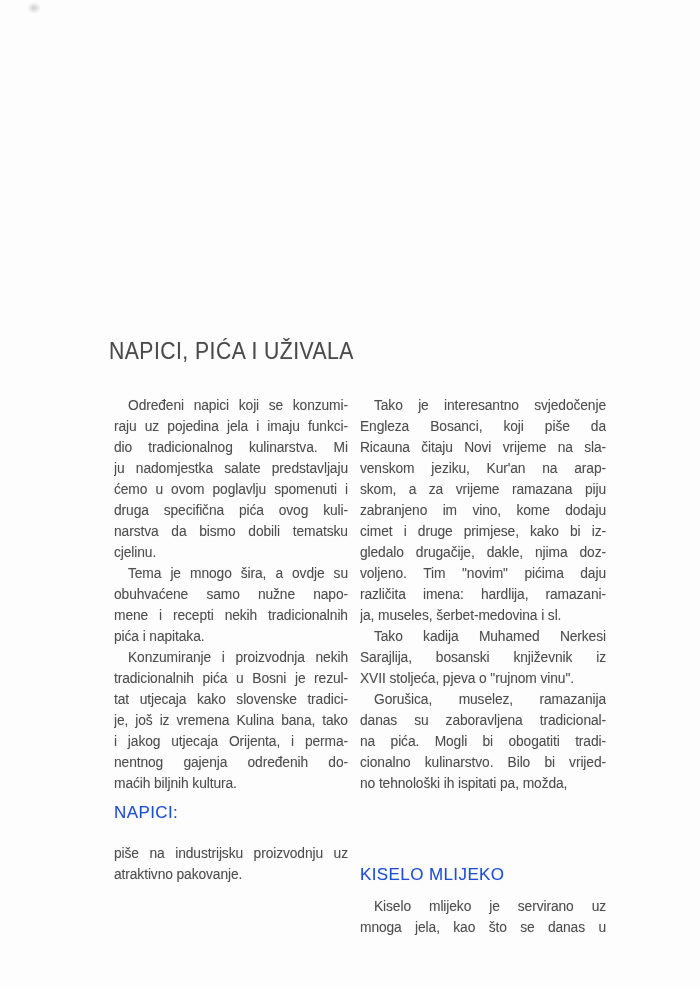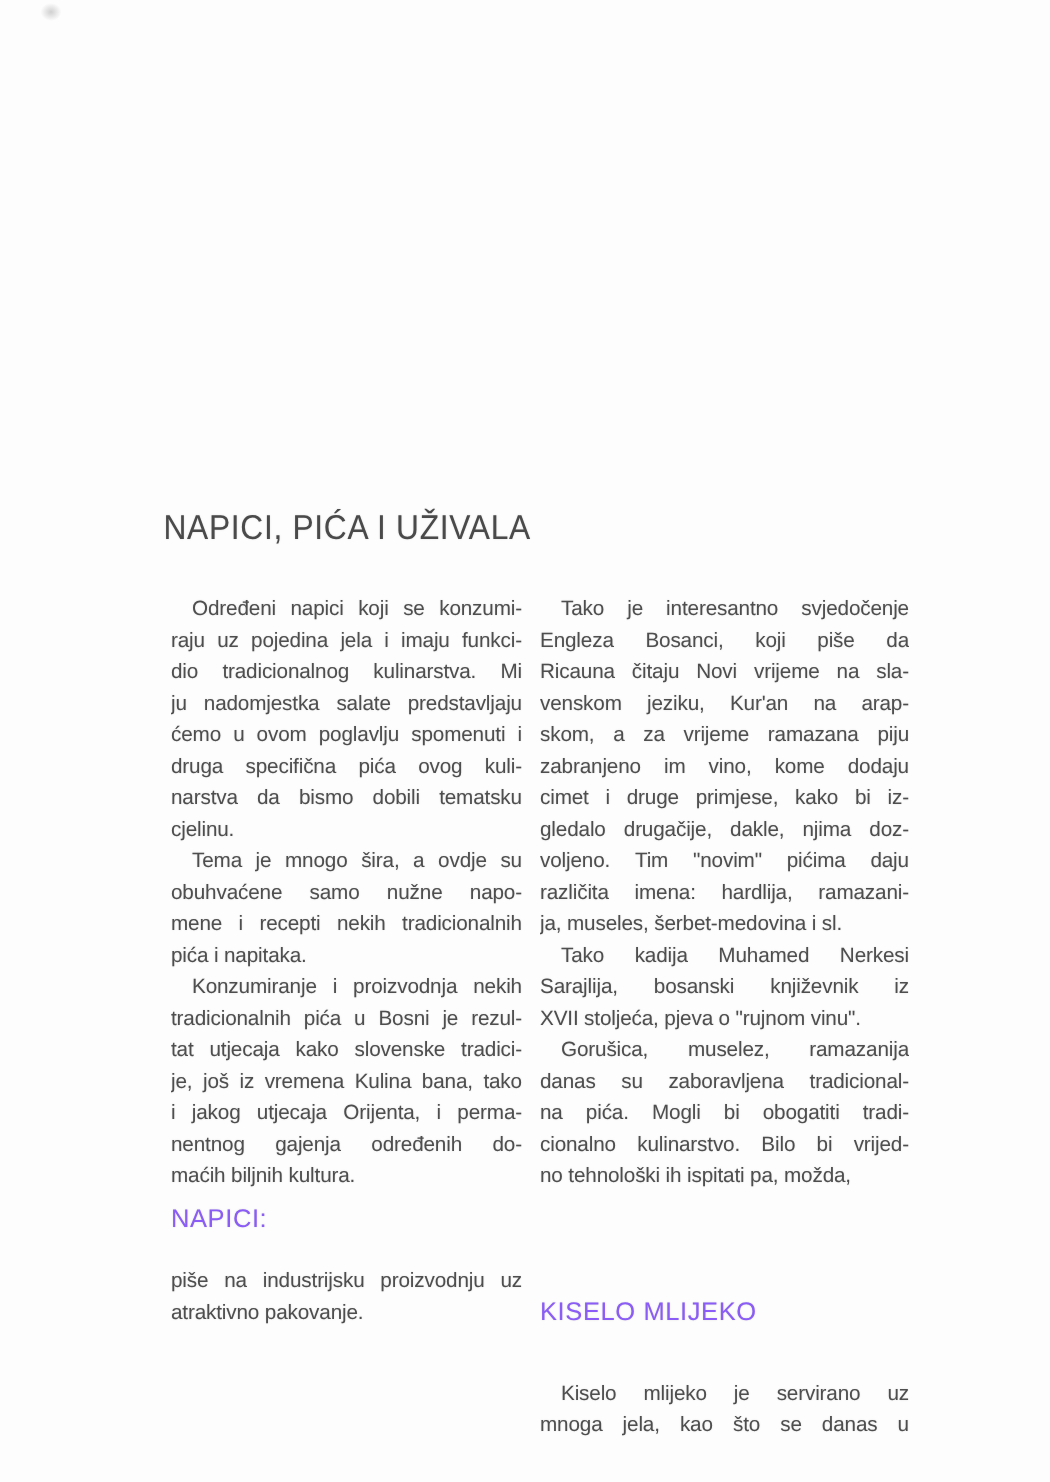--- a/index.html
+++ b/index.html
@@ -61,26 +61,26 @@
     display: flex;
     justify-content: space-between;
   }
   .line.indent { padding-left: 14px; }
   .subheading {
     font-size: 17px;
     font-weight: 400;
     letter-spacing: 0.4px;
     height: 22px;
     line-height: 22px;
-    color: #8b5cf6;
+    color: #1d4ed8;
   }
   .col-left  .subheading { margin-top: 8px; }
   .col-left  .subheading + .paragraph { margin-top: 19px; }
   .col-right .subheading { margin-top: 70px; }
-  .col-right .subheading + .paragraph { margin-top: 32px; }
+  .col-right .subheading + .paragraph { margin-top: 10px; }
 </style>
 </head>
 <body>
 
 <div class="page">
   <div class="speck"></div>
   <h1 class="title">NAPICI, PIĆA I UŽIVALA</h1>
   <div class="columns">
     <div class="col col-left">
         <div class="paragraph">

